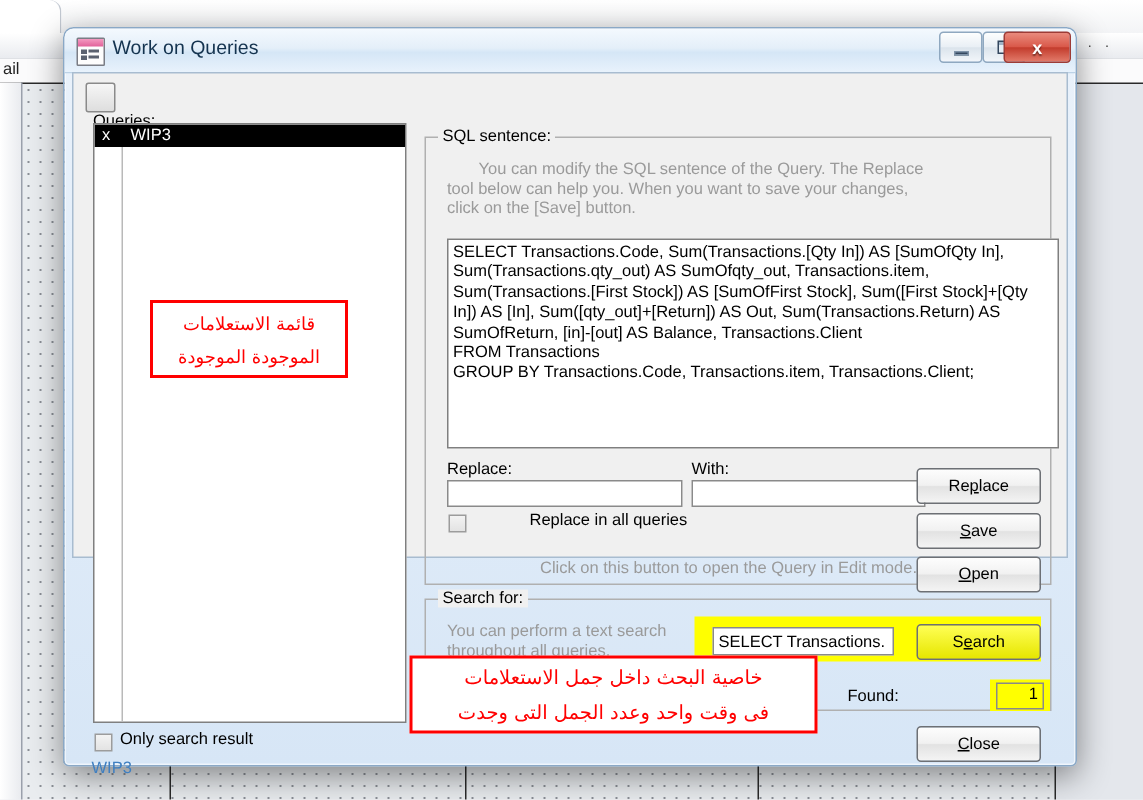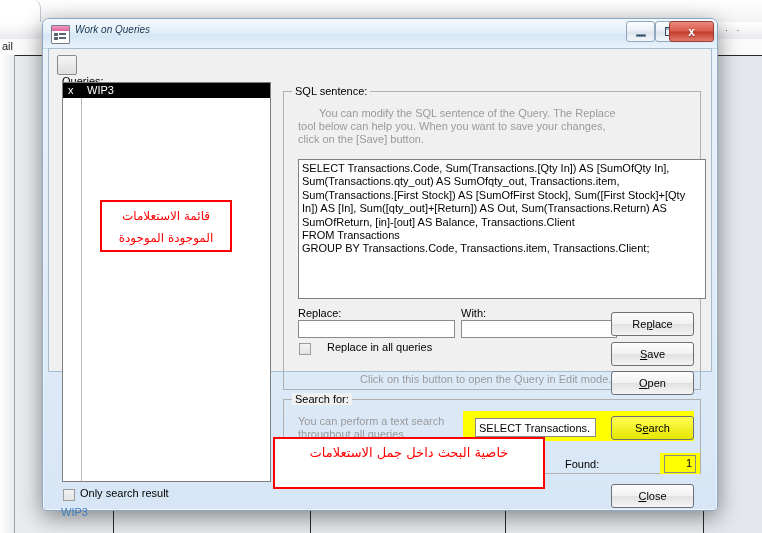--- a/index.html
+++ b/index.html
@@ -97,23 +97,22 @@
     overflow: hidden;
   }
   #app-icon .bar { position:absolute; left:0; top:0; width:100%; height:5px;
     background: linear-gradient(#f49ac1,#e1629a); }
   #app-icon .r1 { position:absolute; left:2px; top:7px; width:4px; height:3px; background:#5b6270;}
   #app-icon .r2 { position:absolute; left:7px; top:7px; width:7px; height:2px; background:#5b6270;}
   #app-icon .r3 { position:absolute; left:7px; top:11px; width:7px; height:2px; background:#5b6270;}
   #app-icon .r4 { position:absolute; left:2px; top:11px; width:4px; height:3px; background:#5b6270;}
   #window-title {
     position: absolute; left: 32px; top: 5px;
-    font-size: 10px; color: #14334f;
+    font-size: 13px; color: #14334f;
     font-family: "Liberation Sans", sans-serif;
-    font-style: italic;
   }
   .titlebtn {
     position: absolute; top: 2px; height: 21px; width: 29px;
     border: 1px solid #8fa8c0; border-radius: 3px;
     background: linear-gradient(#fdfefe 0%, #e9eff5 48%, #dbe4ec 52%, #f2f6fa 100%);
     box-sizing: border-box;
   }
   #btn-min { right: 62px; }
   #btn-max { right: 33px; }
   #btn-close {
@@ -345,21 +344,21 @@
 FROM Transactions
 GROUP BY Transactions.Code, Transactions.item, Transactions.Client;</div>
 
     <span class="lbl-plain" style="left:249px; top:258px;">Replace:</span>
     <input class="tinput" style="left: 249px; top: 271px; width: 157px;" value="">
 
     <span class="lbl-plain" style="left:412px; top:258px;text-align:center;">With:</span>
     <input class="tinput" style="left: 412px; top: 271px; width: 156px;" value="">
 
     <div class="cbox" style="left:250px; top:294px;"></div>
-    <span class="lbl-plain" style="left:278px; top:292px;">Replace in all queries</span>
+    <span class="lbl-plain" style="left:261px; top:292px;padding-left:43px;">Replace in all queries</span>
 
     <span class="lbl-gray" style="left:311px; top:324px;">Click on this button to open the Query in Edit mode.</span>
 
     <div class="wbtn" style="left:562px; top:263px; width:83px;">
       <span>Re</span>
         <u>p</u>
         <span>lace</span>
     </div>
 
     <div class="wbtn" style="left:562px; top:293px; width:83px;">
@@ -405,13 +404,14 @@
   </div>
 </div>
 
 <div class="annot" id="annot-queries">
   <div>قائمة الاستعلامات</div>
   <div>الموجودة الموجودة</div>
 </div>
 
 <div class="annot" id="annot-search">
   <div>خاصية البحث داخل جمل الاستعلامات</div>
+  <div>فى وقت واحد وعدد الجمل التى وجدت</div>
 </div>
 
 </body></html>

